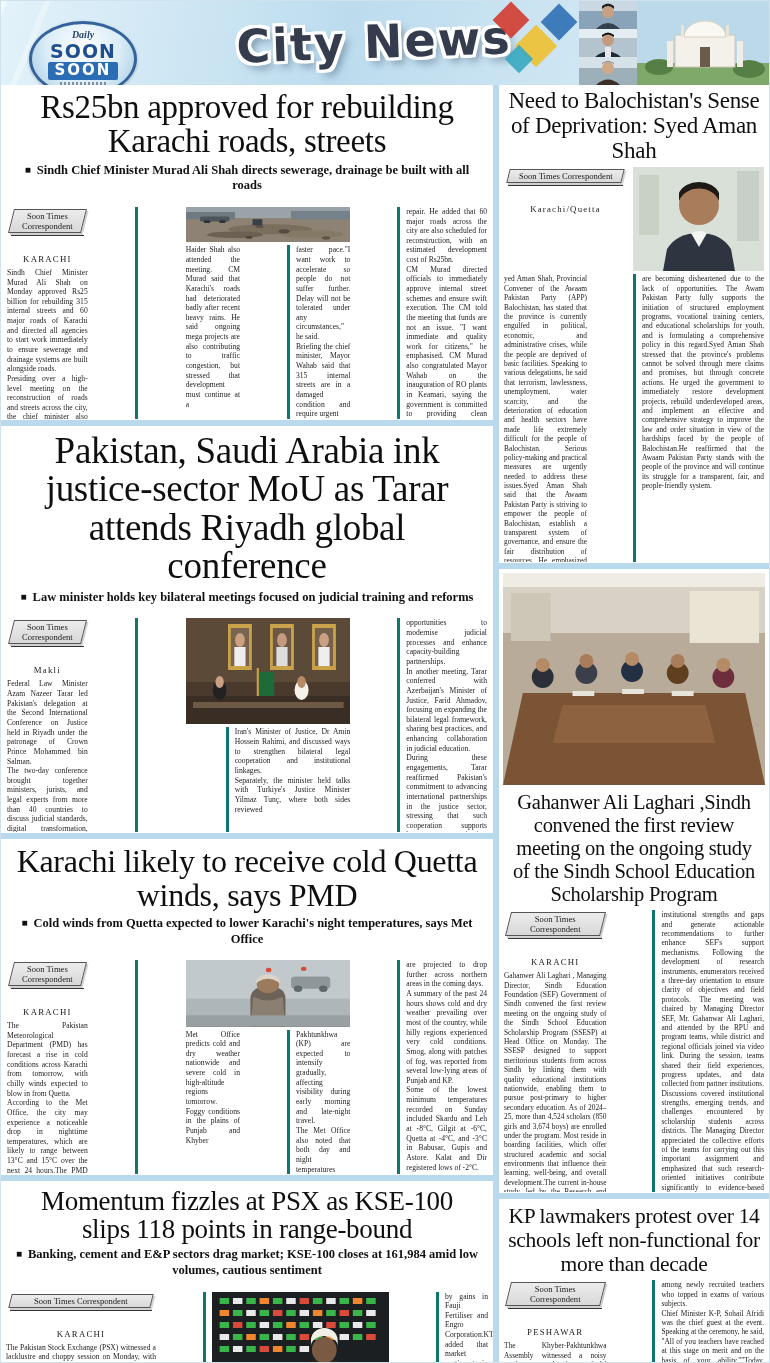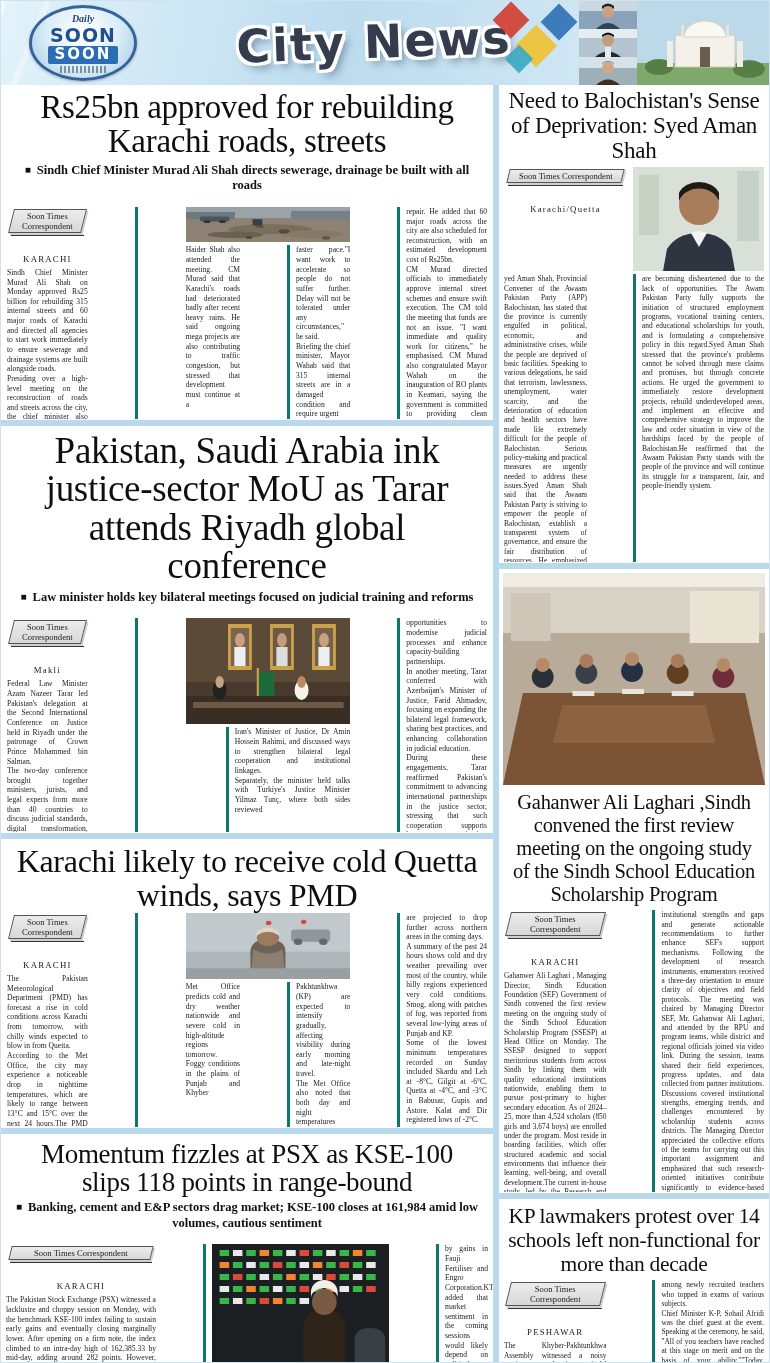--- a/index.html
+++ b/index.html
@@ -10,21 +10,21 @@
     position:relative; overflow:hidden; border:1px solid #cfe2ee;
   }
   
   .masthead {
     height:84px; position:relative; overflow:hidden;
     background:
       linear-gradient(112deg, rgba(255,255,255,.55) 0 6px, transparent 6px 40px, rgba(255,255,255,.35) 40px 46px, transparent 46px),
       linear-gradient(100deg,#e3f2fa 0%, #bcdcee 45%, #cfe6f3 75%, #b3d5e9 100%);
   }
   .logo {
-    position:absolute; left:28px; top:4px; width:108px; height:76px;
+    position:absolute; left:28px; top:20px; width:108px; height:76px;
     border:3px solid #34639c; border-radius:50%;
     background: radial-gradient(circle at 50% 35%, #ffffff 0%, #d9ecf7 55%, #9cc4e0 100%);
     display:flex; flex-direction:column; align-items:center; justify-content:center;
     box-shadow:0 1px 3px rgba(0,0,0,.25);
   }
   .logo .daily { font-style:italic; font-size:10px; color:#23456e; font-weight:bold; }
   .logo .soon {
     font-family:"DejaVu Sans", sans-serif; font-weight:bold; font-size:19px; letter-spacing:1px;
     color:#1f4f8f; text-shadow:1px 1px 0 #fff;
   }
@@ -277,20 +277,23 @@
 In another meeting, Tarar conferred with Azerbaijan's Minister of Justice, Farid Ahmadov, focusing on expanding the bilateral legal framework, sharing best practices, and enhancing collaboration in judicial education.
 During these engagements, Tarar reaffirmed Pakistan's commitment to advancing international partnerships in the justice sector, stressing that such cooperation supports better access to justice, strengthens the rule of law and aligns national reforms with global best practices.</p>
           </div>
         </div>
       </article>
 
       <div class="hdiv"></div>
 
       <article>
         <h1 class="hl hl3">Karachi likely to receive cold Quetta winds, says PMD</h1>
+        <div class="subhead">
+          <span class="sq">■</span><span>Cold winds from Quetta expected to lower Karachi's night temperatures, says Met Office</span>
+        </div>
         <div class="cols b3">
           <div class="c">
             <div class="byline-wrap">
               <div class="byline-box"><span>Soon Times Correspondent</span></div>
               <div class="dateline">KARACHI</div>
             </div>
             <p class="bt">The Pakistan Meteorological Department (PMD) has forecast a rise in cold conditions across Karachi from tomorrow, with chilly winds expected to blow in from Quetta.
 According to the Met Office, the city may experience a noticeable drop in nighttime temperatures, which are likely to range between 13°C and 15°C over the next 24 hours.The PMD warned that continental air is prevailing over most parts of the country, contributing to a sharper winter spell. In a separate forecast, the</p>
           </div>
           <div class="mid2 vr">

